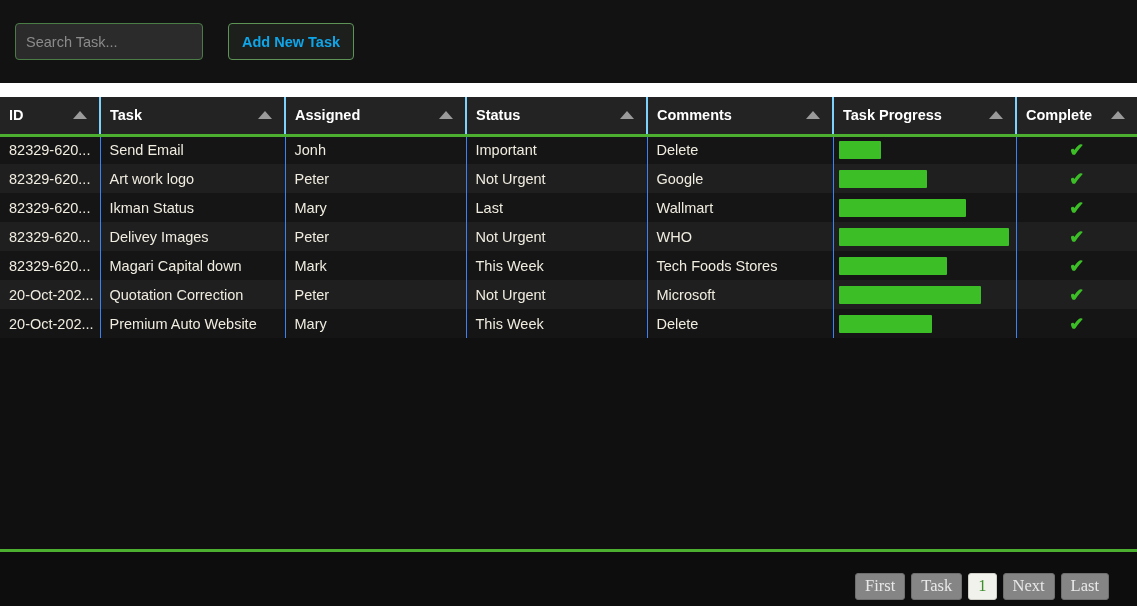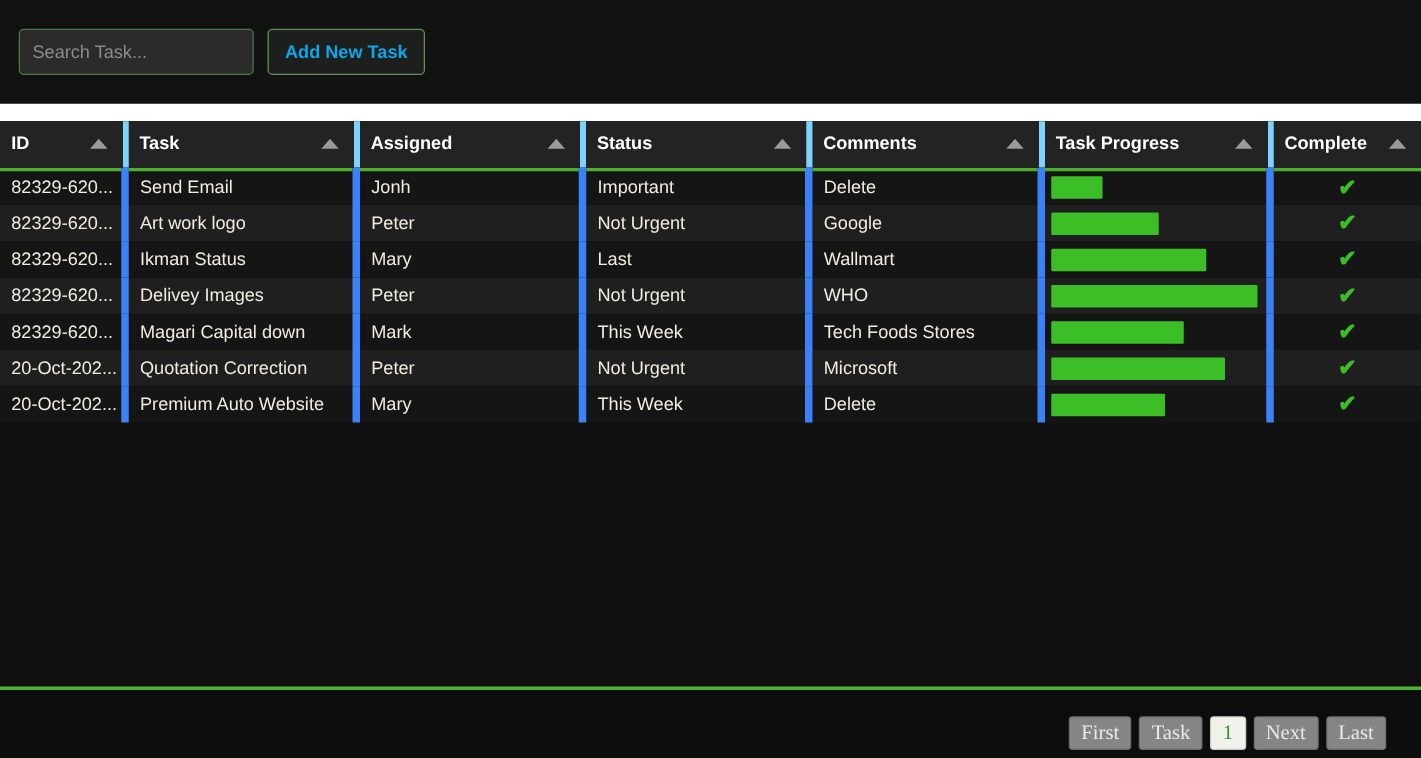--- a/index.html
+++ b/index.html
@@ -13,21 +13,21 @@
     position: relative;
   }
 
   
   .toolbar {
     height: 83px;
     background: #121212;
     display: flex;
     align-items: center;
     padding: 0 0 0 15px;
-    gap: 11px;
+    gap: 25px;
   }
   .search-input {
     width: 188px;
     height: 37px;
     background: #2b2b2b;
     border: 1px solid #4a7d45;
     border-radius: 4px;
     color: #e8e8e8;
     font-family: "Liberation Sans", sans-serif;
     font-size: 14.5px;
@@ -66,21 +66,21 @@
     table-layout: fixed;
   }
   table.grid thead th {
     background: #232323;
     color: #ffffff;
     font-size: 14.5px;
     font-weight: bold;
     text-align: left;
     height: 38px;
     padding: 0 0 0 9px;
-    border-right: 5px solid #7dd3fc;
+    border-right: 2px solid #7dd3fc;
     border-bottom: 3px solid #4caf2f;
     vertical-align: middle;
     position: relative;
     white-space: nowrap;
     overflow: hidden;
   }
   table.grid thead th:last-child { border-right: none; }
   .sort-arrow {
     position: absolute;
     right: 12px;
@@ -90,21 +90,21 @@
     border-left: 7px solid transparent;
     border-right: 7px solid transparent;
     border-bottom: 8px solid #9a9a9a;
   }
 
   table.grid tbody td {
     color: #f0ece0;
     font-size: 14.5px;
     height: 29px;
     padding: 0 0 0 9px;
-    border-right: 6px solid #3b82f6;
+    border-right: 1px solid #3b82f6;
     vertical-align: middle;
     white-space: nowrap;
     overflow: hidden;
     text-overflow: ellipsis;
   }
   table.grid tbody td:last-child { border-right: none; }
   table.grid tbody tr:nth-child(odd)  { background: #151515; }
   table.grid tbody tr:nth-child(even) { background: #1f1f1f; }
 
   .td-progress { padding-left: 5px !important; padding-right: 7px !important; }

